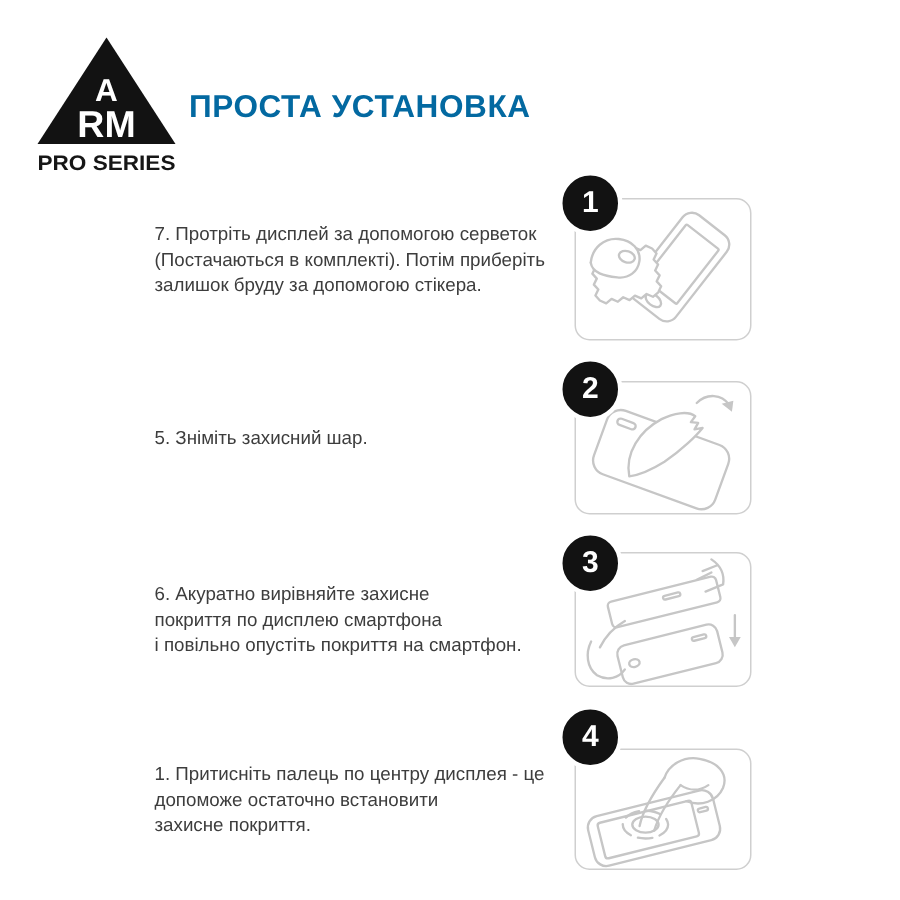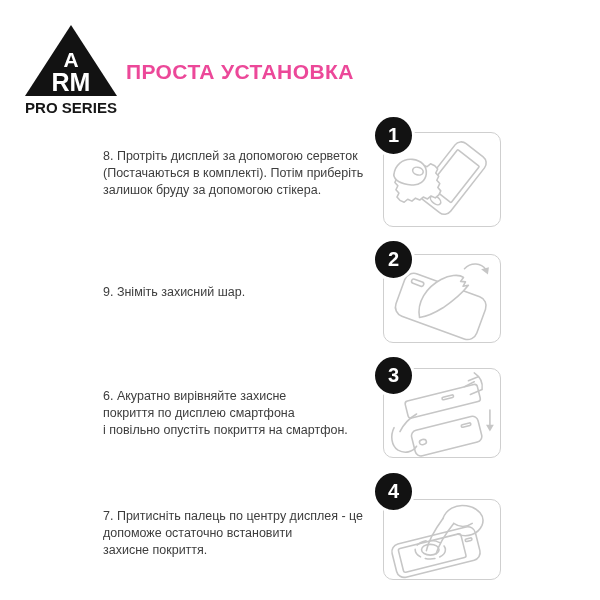--- a/index.html
+++ b/index.html
@@ -7,21 +7,21 @@
     width:600px; height:600px; position:relative; overflow:hidden;
     background:#ffffff;
     font-family:"Liberation Sans","DejaVu Sans",sans-serif;
     color:#3d3d3d;
   }
 
   
   .logo { position:absolute; left:24px; top:24px; width:94px; height:92px; }
   .page-title {
     position:absolute; left:126px; top:60px;
-    font-size:21px; font-weight:700; letter-spacing:0.4px; color:#ec4899;
+    font-size:21px; font-weight:700; letter-spacing:0.4px; color:#0369a1;
   }
 
   
   .step-text {
     position:absolute; left:103px; width:312px;
     font-size:12.5px; line-height:17px; font-weight:400;
     color:#3d3d3d; white-space:pre-line;
   }
   .step-text.s1 { top:148px; }
   .step-text.s2 { top:284px; }
@@ -64,28 +64,28 @@
   <svg viewBox="0 0 94 92">
     <polygon points="47,1 93,72 1,72" fill="#121212"></polygon>
     <text x="47" y="43" text-anchor="middle" fill="#ffffff" font-size="21" font-weight="700" font-family="Liberation Sans, DejaVu Sans, sans-serif">A</text>
     <text x="47" y="67" text-anchor="middle" fill="#ffffff" font-size="25" font-weight="700" font-family="Liberation Sans, DejaVu Sans, sans-serif">RM</text>
     <text x="47" y="89" text-anchor="middle" fill="#161616" textLength="92" lengthAdjust="spacingAndGlyphs" font-size="14" font-weight="700" font-family="Liberation Sans, DejaVu Sans, sans-serif">PRO SERIES</text>
   </svg>
 </div>
 
 <div class="page-title">ПРОСТА УСТАНОВКА</div>
 
-<div class="step-text s1">8. Протріть дисплей за допомогою серветок
+<div class="step-text s1">7. Протріть дисплей за допомогою серветок
 (Постачаються в комплекті). Потім приберіть
 залишок бруду за допомогою стікера.</div>
-<div class="step-text s2">9. Зніміть захисний шар.</div>
+<div class="step-text s2">5. Зніміть захисний шар.</div>
 <div class="step-text s3">6. Акуратно вирівняйте захисне
 покриття по дисплею смартфона
 і повільно опустіть покриття на смартфон.</div>
-<div class="step-text s4">7. Притисніть палець по центру дисплея - це
+<div class="step-text s4">1. Притисніть палець по центру дисплея - це
 допоможе остаточно встановити
 захисне покриття.</div>
 
 <div class="stepnum n1">
     <span>1</span>
   </div>
 <div class="stepnum n2">
     <span>2</span>
   </div>
 <div class="stepnum n3">

